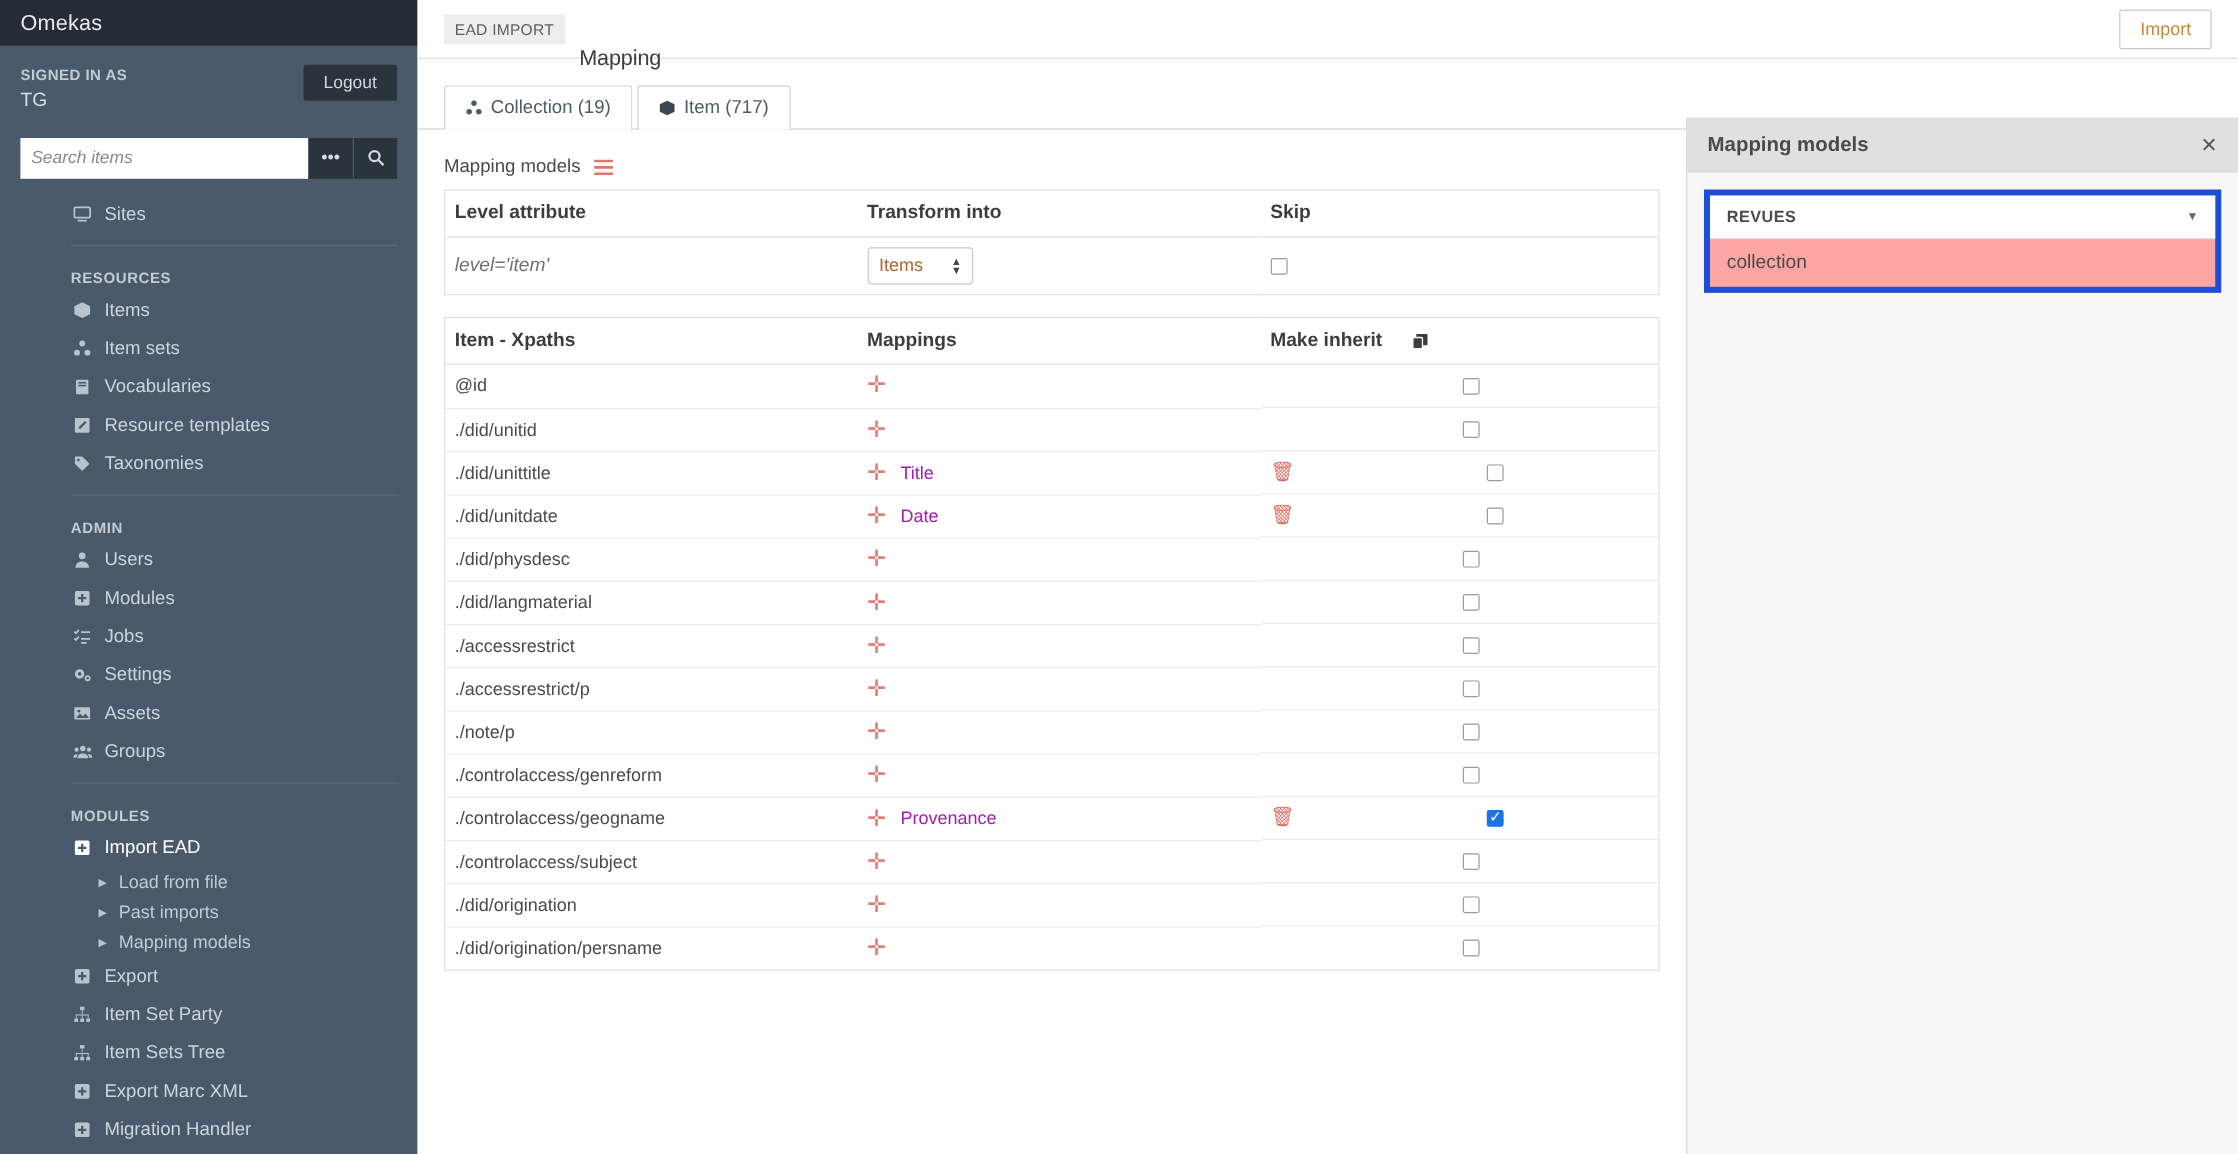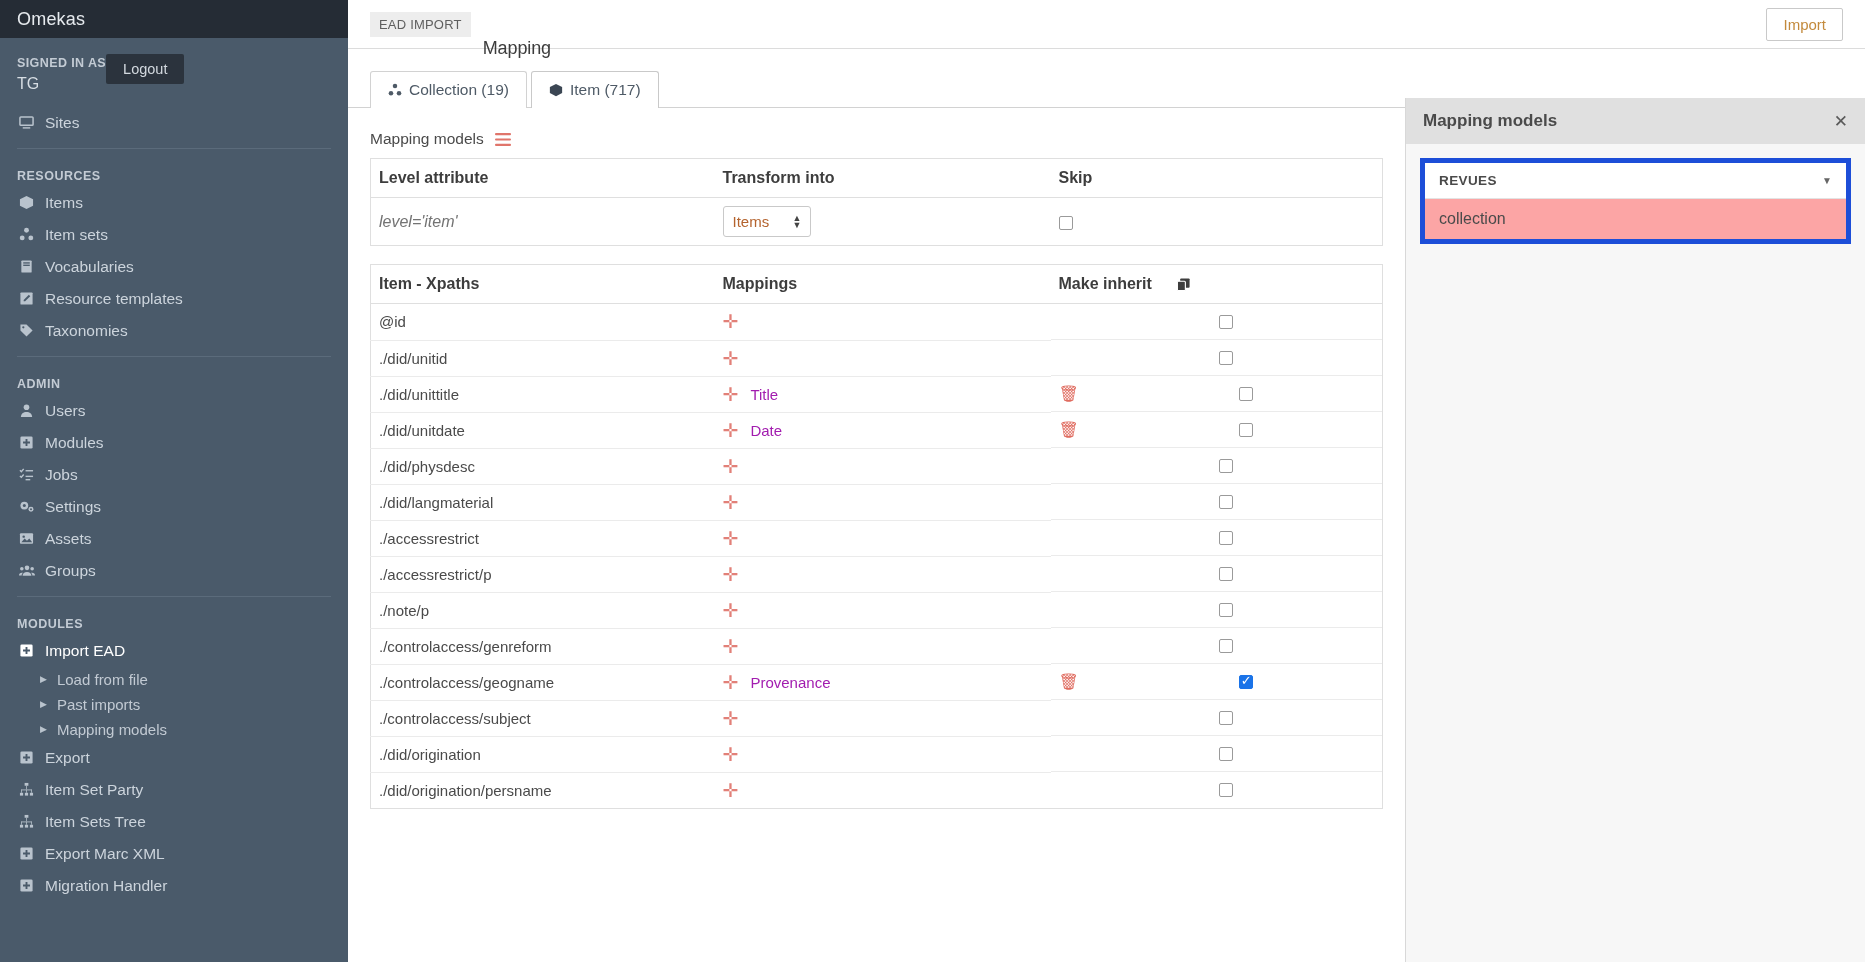--- a/index.html
+++ b/index.html
@@ -29,21 +29,21 @@
     height: 38px;
     display: flex; align-items: center;
     padding: 0 17px;
   }
   .sidebar-brand .brand-text {
     color: #e6eaee; font-size: 18px; font-weight: 400;
     letter-spacing: .2px;
   }
   .userbar {
     padding: 16px 17px 0 17px;
-    display: flex; align-items: flex-start;
+    display: flex; justify-content: space-between; align-items: flex-start;
   }
   .userbar .signed-label {
     font-size: 12.5px; font-weight: 700; letter-spacing: .4px;
     color: #c3cbd4; text-transform: uppercase; line-height: 1.5;
   }
   .userbar .user-name { font-size: 16px; color: #d7dde3; margin-top: 2px; }
   .logout-btn {
     background: #2b333d; color: #d3d9df;
     border: none; border-radius: 2px;
     padding: 7px 17px; font-size: 14.5px;
@@ -63,21 +63,21 @@
   }
   .search-input::placeholder { color: #8b8b8b; font-style: italic; }
   .search-adv, .search-go {
     width: 37px; background: #2b333d; color: #d3d9df;
     border: none; cursor: pointer;
     display: flex; align-items: center; justify-content: center;
     font-size: 15px;
   }
   .search-go { border-left: 1px solid #4a5a6a; }
 
-  .nav-section { margin-top: 14px; }
+  .nav-section { margin-top: 14px; padding-left: 42px; }
   .nav-heading {
     font-size: 12.5px; font-weight: 700; letter-spacing: .5px;
     color: #c3cbd4; padding: 6px 17px 4px 17px; text-transform: uppercase;
   }
   .nav-item {
     display: flex; align-items: center; gap: 9px;
     padding: 5px 17px; font-size: 15.5px; color: #ccd4dc;
     cursor: pointer; line-height: 1.42;
     white-space: nowrap;
   }
@@ -268,20 +268,30 @@
     </div>
 
     <div class="userbar">
       <div>
         <div class="signed-label">SIGNED IN AS</div>
         <div class="user-name">TG</div>
       </div>
       <button class="logout-btn">Logout</button>
     </div>
 
+    <div class="search-row">
+      <input class="search-input" type="text" placeholder="Search items" style="">
+      <button class="search-adv">•••</button>
+      <button class="search-go">
+        <svg width="15" height="15" viewBox="0 0 16 16" fill="none" stroke="#d3d9df" stroke-width="2">
+          <circle cx="6.5" cy="6.5" r="4.5"></circle>
+            <line x1="10" y1="10" x2="14.5" y2="14.5"></line>
+        </svg>
+      </button>
+    </div>
 
     <div class="nav-section">
       <div class="nav-item">
         <span class="ico">
           <svg width="15" height="15" viewBox="0 0 16 16" fill="#b9c3cd">
               <rect x="1" y="2" width="14" height="9" rx="1" fill="none" stroke="#b9c3cd" stroke-width="1.6"></rect>
               <rect x="4" y="13" width="8" height="1.5"></rect>
             </svg>
         </span>
         <span>Sites</span>

